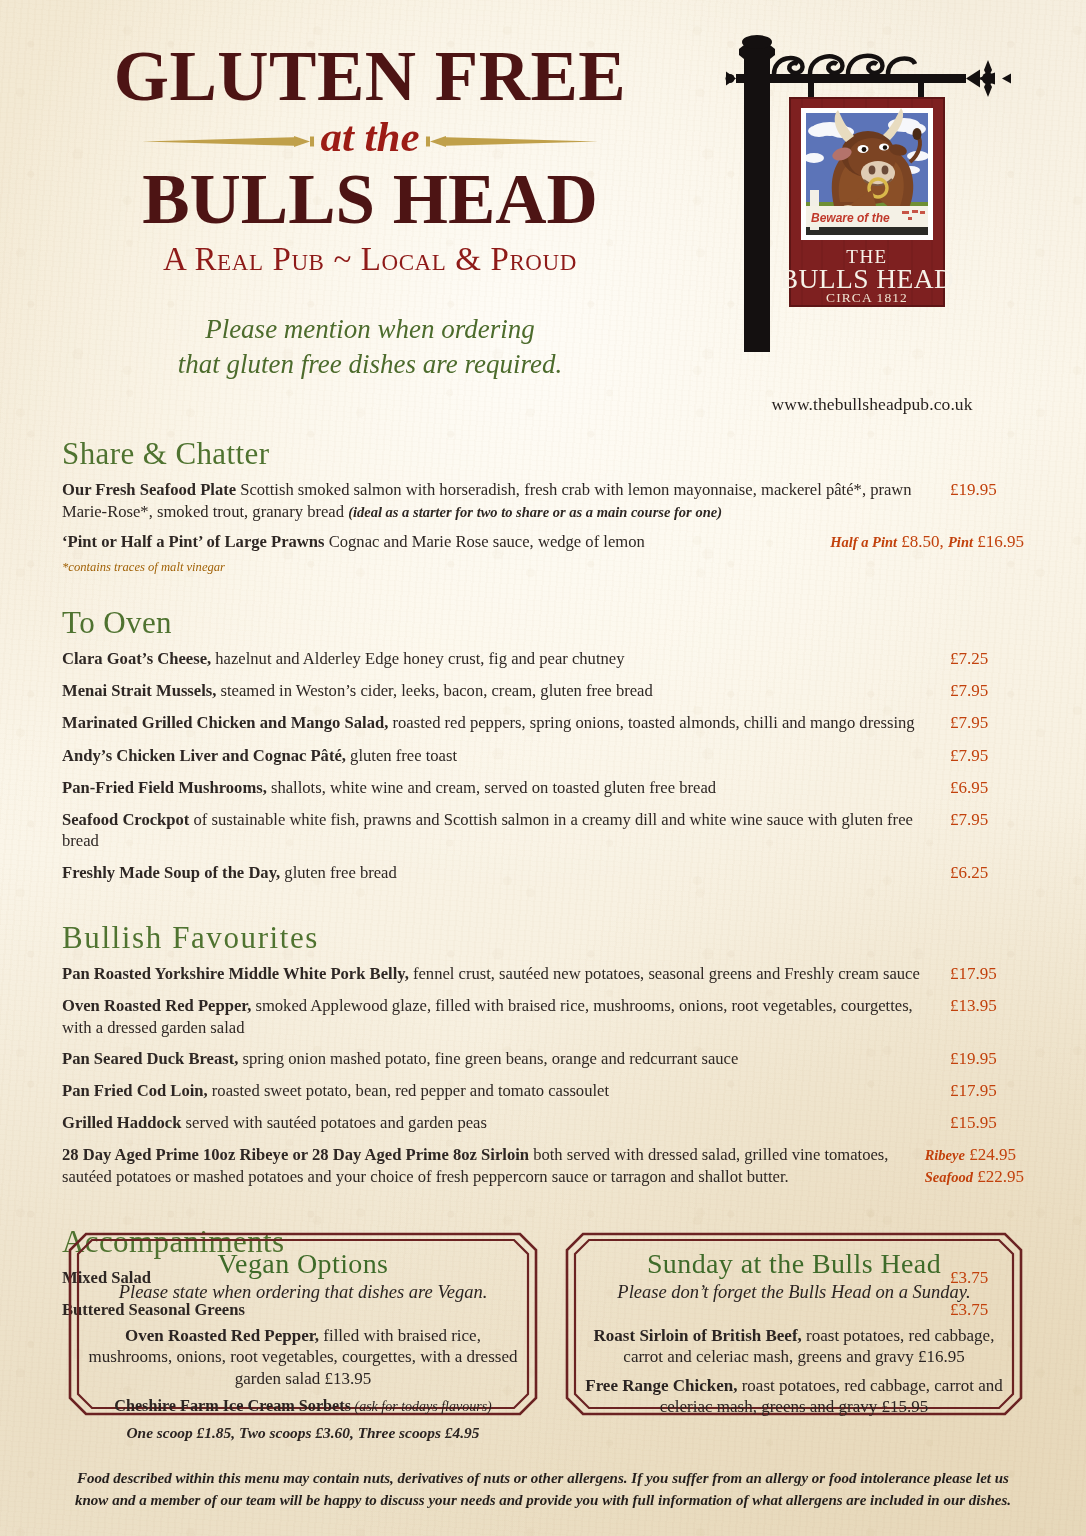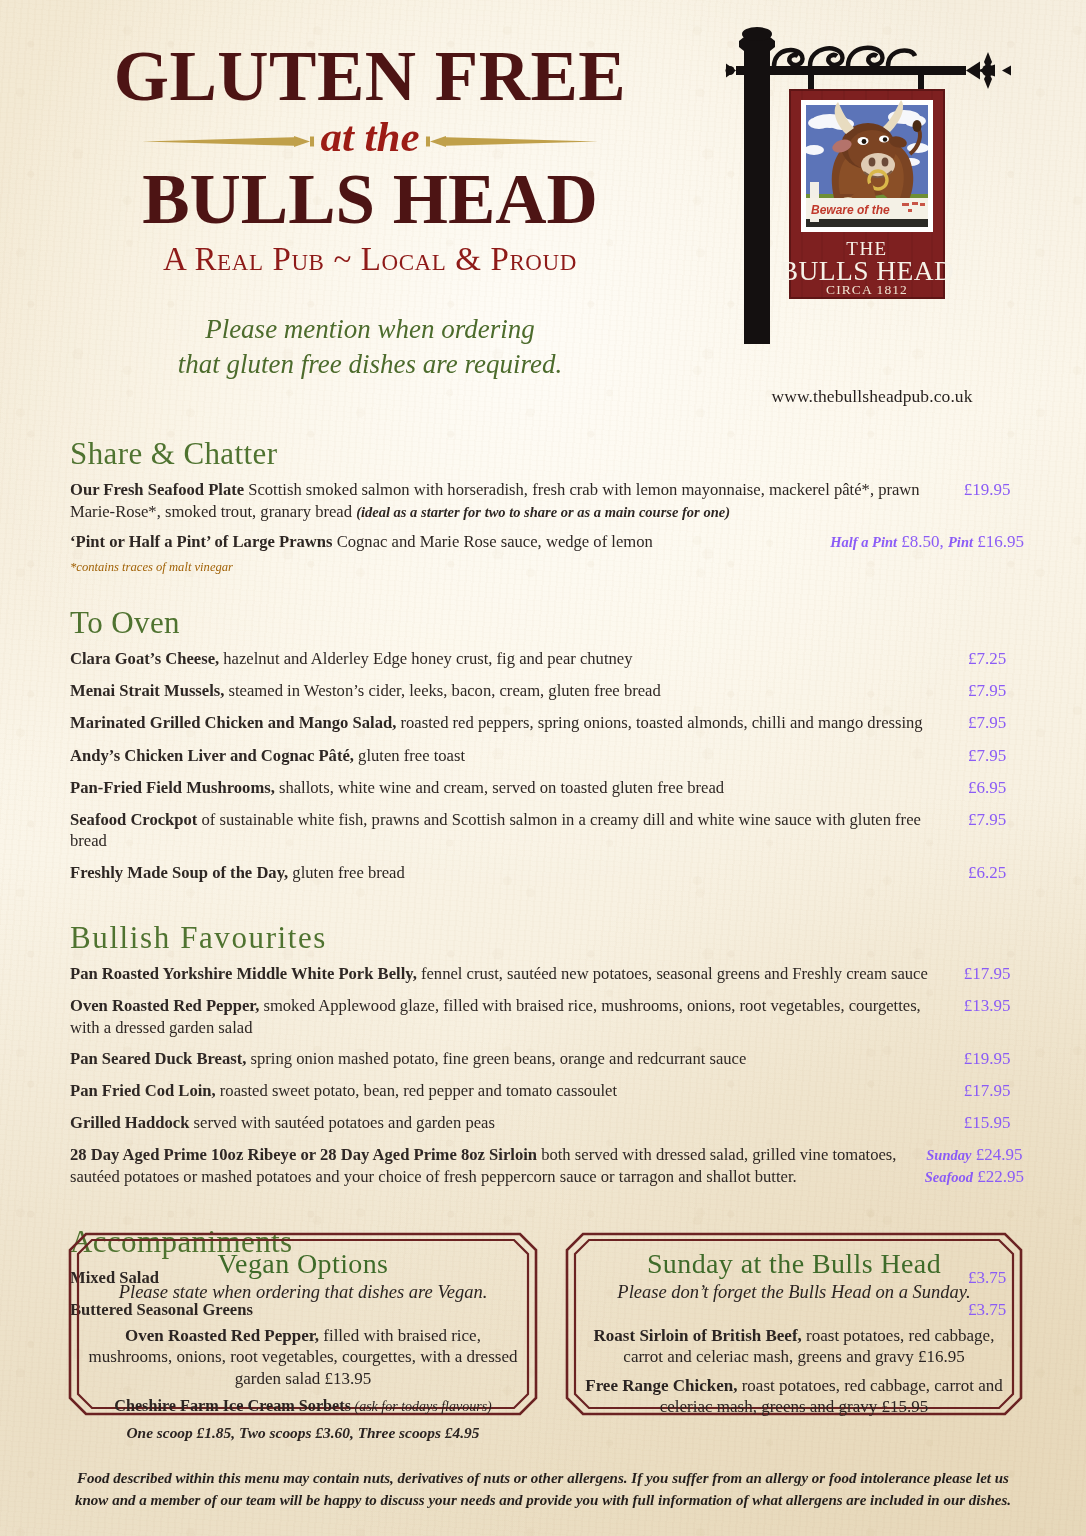--- a/index.html
+++ b/index.html
@@ -56,42 +56,42 @@
   }
   .t-tag{
     margin-top:6px;font-size:33px;color:#8e1a18;font-weight:400;
     font-variant:small-caps;letter-spacing:.6px;
   }
   .t-note{
     margin-top:34px;font-size:27px;font-style:italic;color:#4c6b2c;line-height:1.3;
   }
 
   
-  .sign{position:absolute;left:722px;top:22px;width:300px;height:340px;}
+  .sign{position:absolute;left:722px;top:30px;width:300px;height:340px;}
   .url{
-    position:absolute;left:722px;top:386px;width:300px;text-align:center;
+    position:absolute;left:722px;top:394px;width:300px;text-align:center;
     font-size:17.5px;color:#251f1d;letter-spacing:.1px;
   }
 
   
   .body{position:absolute;left:0;top:436px;width:1086px;}
-  .sec{margin:0 0 0 0;padding-left:8px;}
+  .sec{margin:0 0 0 0;}
   .sec-h{
     font-size:31px;color:#4f7330;letter-spacing:.4px;font-weight:400;
     margin:0 0 7px 62px;
   }
   .sec-h.sp{letter-spacing:1.6px;}
   .rows{margin:0 62px 0 62px;}
   .row{
     display:flex;align-items:flex-start;justify-content:space-between;
     font-size:16.6px;line-height:1.30;color:#2e2724;margin-bottom:9px;
   }
   .row .desc{flex:1 1 auto;padding-right:14px;}
   .row .price{
-    flex:0 0 auto;white-space:nowrap;text-align:center;font-size:17px;color:#8b5cf6;
+    flex:0 0 auto;white-space:nowrap;text-align:left;font-size:17px;color:#c2410c;
     min-width:74px;
   }
   .row .price.wide{min-width:150px;}
   .nm{font-weight:700;}
   .itb{font-style:italic;font-weight:700;font-size:14.5px;}
   .footnote{
     margin:-2px 0 0 62px;font-size:12.6px;font-style:italic;color:#a16207;
   }
   .sec-gap-a{height:30px;}
   .sec-gap-b{height:26px;}
@@ -346,21 +346,21 @@
             <div class="desc"><span class="nm">Pan Fried Cod Loin,</span><span> roasted sweet potato, bean, red pepper and tomato cassoulet</span></div>
             <div class="price">£17.95</div>
           </div>
         <div class="row">
             <div class="desc"><span class="nm">Grilled Haddock</span><span> served with sautéed potatoes and garden peas</span></div>
             <div class="price">£15.95</div>
           </div>
         <div class="row">
           <div class="desc"><span class="nm">28 Day Aged Prime 10oz Ribeye or 28 Day Aged Prime 8oz Sirloin</span><span> both served with dressed salad, grilled vine tomatoes, sautéed potatoes or mashed potatoes and your choice of fresh peppercorn sauce or tarragon and shallot butter.</span></div>
           <div class="price price-stack">
-            <div><span class="itb">Sunday</span> <span>£24.95</span></div>
+            <div><span class="itb">Ribeye</span> <span>£24.95</span></div>
             <div><span class="itb">Seafood</span> <span>£22.95</span></div>
           </div>
         </div>
       </div>
     </div>
 
     <div class="sec-gap-b"></div>
 
     <div class="sec tight">
       <div class="sec-h">Accompaniments</div>

